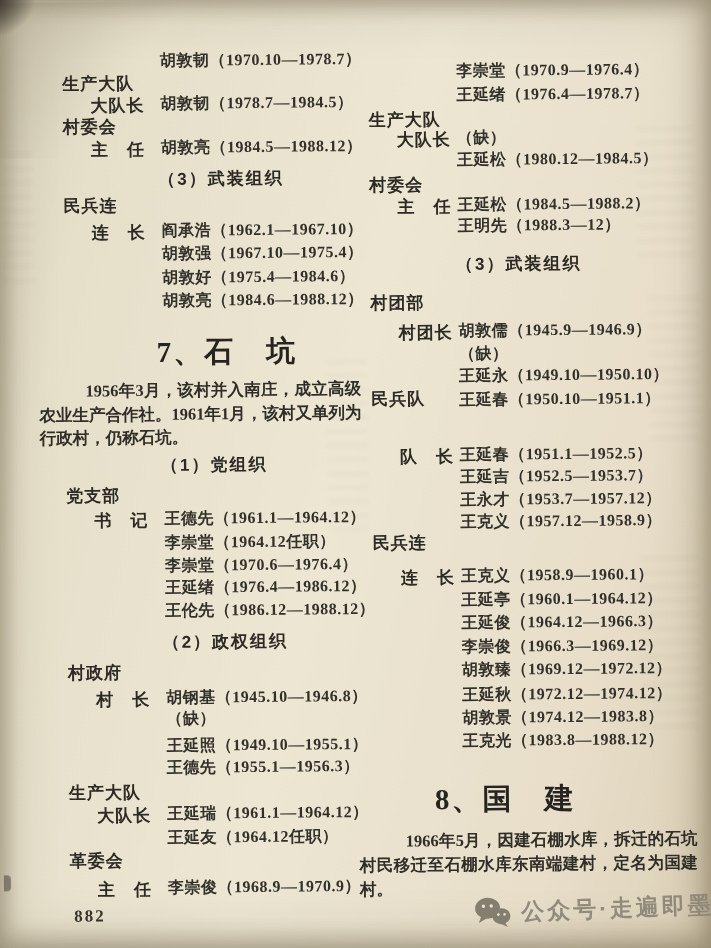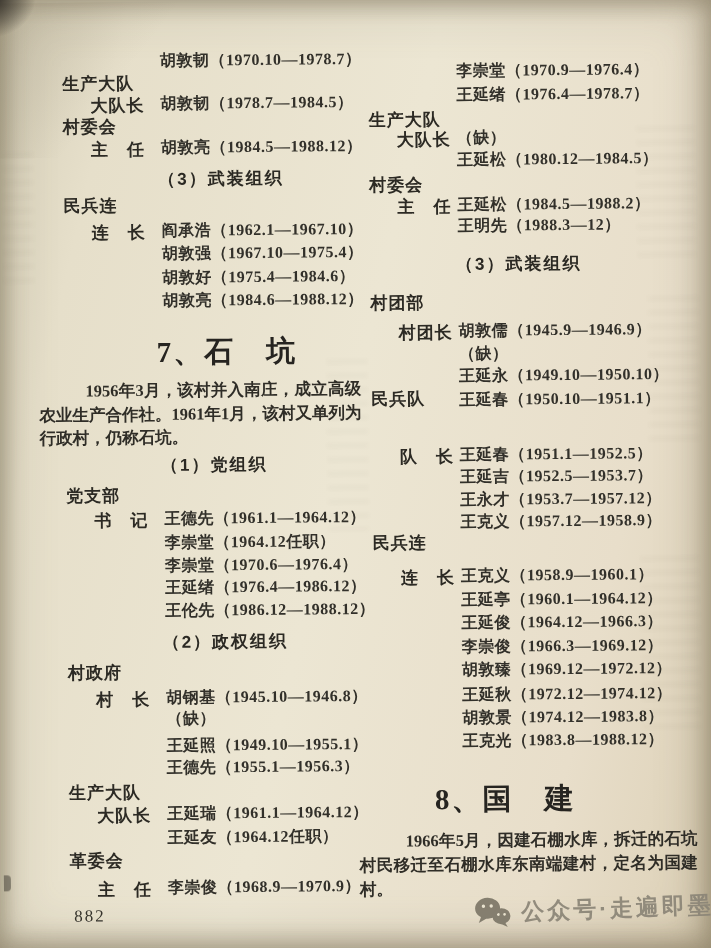--- a/index.html
+++ b/index.html
@@ -45,21 +45,21 @@
     font-family:"Liberation Serif","DejaVu Serif",serif;
     font-weight:800;font-size:29px;letter-spacing:2px;color:#262420;}
   .col-left  .heading{padding-left:24px;}
   .col-right .heading{padding-right:70px;}
   .para{left:var(--paraleft);width:var(--parawidth);white-space:normal;
     text-align:justify;text-indent:2.8em;
     font-family:"Liberation Serif","DejaVu Serif",serif;
     font-weight:700;font-size:16.5px;line-height:23.5px;color:#2f2d27;}
   .col-right .para{line-height:24px;}
   .pagenum{left:4px;font-family:"Liberation Serif","DejaVu Serif",serif;
-    font-weight:400;font-size:17px;letter-spacing:2px;color:#35332c;}
+    font-weight:700;font-size:17px;letter-spacing:2px;color:#35332c;}
 
   .watermark{position:absolute;left:470px;top:895px;display:flex;align-items:center;gap:10px;
     transform:rotate(-1.6deg);color:#8b8577;
     font-family:"Liberation Sans","DejaVu Sans",sans-serif;
     font-weight:700;font-size:23px;letter-spacing:3px;opacity:.92;}
   .watermark svg{display:block;}
 </style>
 </head>
 <body>
 

